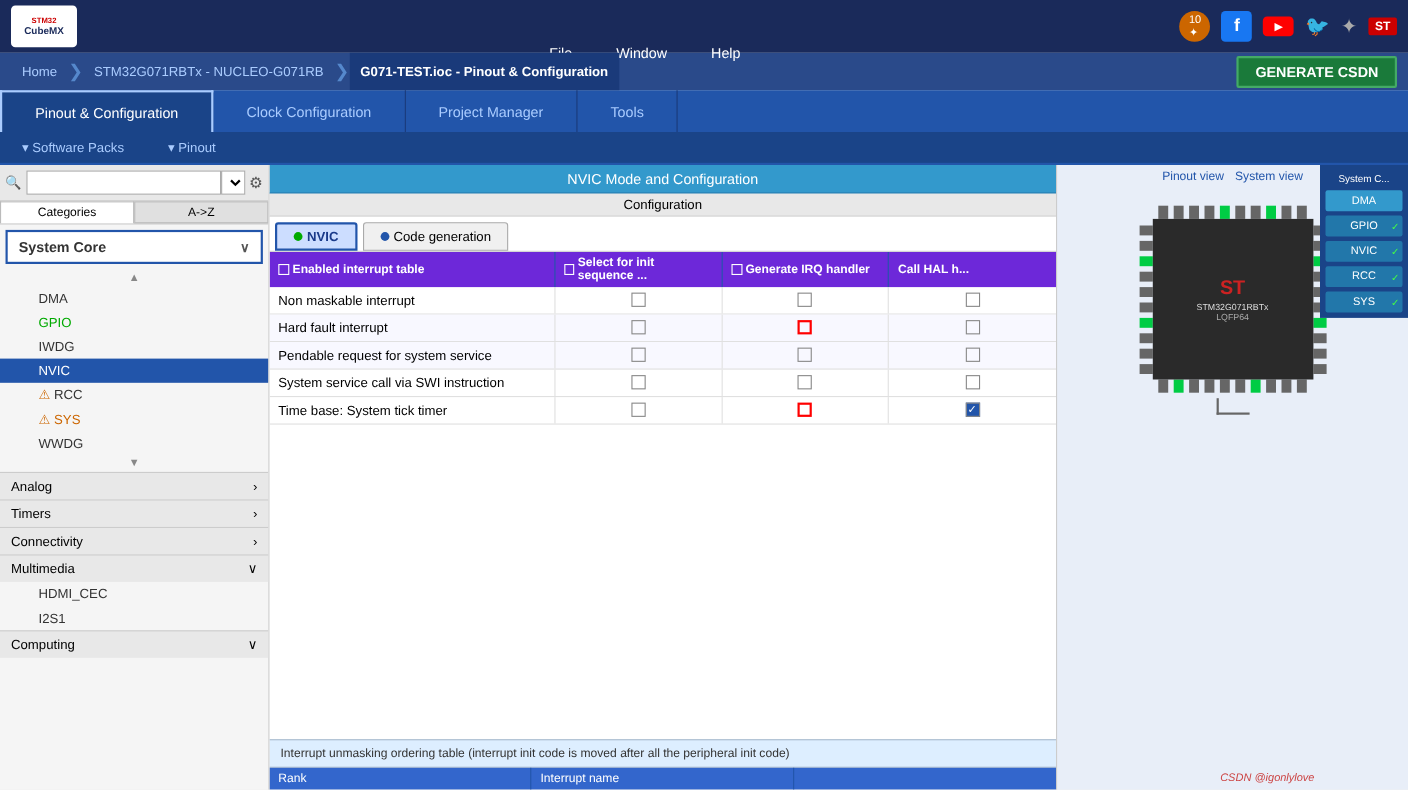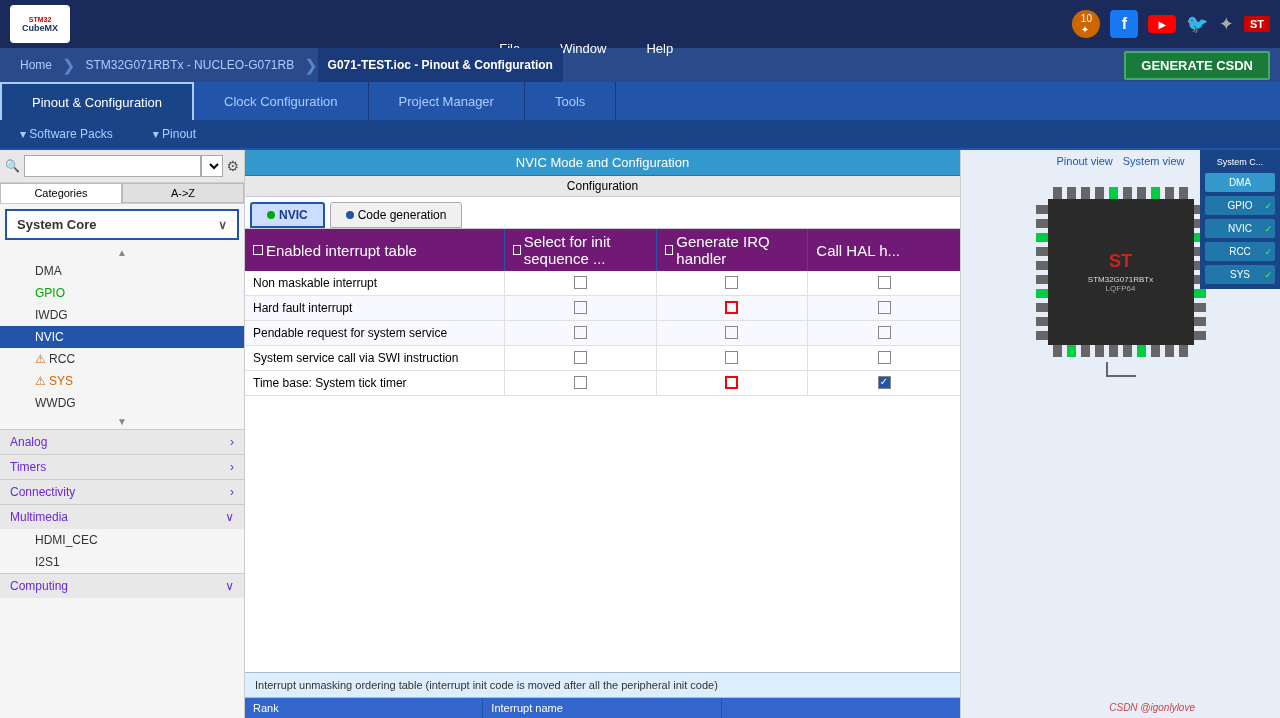--- a/index.html
+++ b/index.html
@@ -77,21 +77,21 @@
     
     .sidebar-item {
       padding: 4px 20px 4px 35px; font-size: 12px; color: #333; cursor: pointer;
     }
     .sidebar-item.selected { background: #2255aa; color: white; }
     .sidebar-item.warn { color: #cc6600; }
     
     .sidebar-section {
       display: flex; align-items: center; justify-content: space-between;
       padding: 5px 10px; background: #e8e8e8; border-top: 1px solid #ccc;
-      font-size: 12px; color: #6d28d9; cursor: pointer;
+      font-size: 12px; color: #000000; cursor: pointer;
     }
 
     
     .main-panel { flex: 1; overflow: hidden; display: flex; flex-direction: column; }
 
     .table-area { background: white; flex: 1; overflow-y: auto; }
 
     
     .right-panel { width: 320px; background: #e8eef8; border-left: 1px solid #ccc; position: relative; overflow: hidden; flex-shrink: 0; }
     
@@ -222,21 +222,21 @@
         <span>NVIC</span>
       </div>
       <div style="padding:4px 15px;font-size:12px;cursor:pointer;border:1px solid #aaa;border-radius:3px 3px 0 0;background:#f0f0f0;display:flex;align-items:center;gap:4px;">
         <span style="width:8px;height:8px;border-radius:50%;background:#2255aa;display:inline-block;"></span>
         <span>Code generation</span>
       </div>
     </div>
 
     <div class="table-area">
 
-      <div style="display:grid;grid-template-columns:260px 1fr 1fr 1fr;background:#701a75;color:white;font-size:15px;">
+      <div style="display:grid;grid-template-columns:260px 1fr 1fr 1fr;background:#6d28d9;color:white;font-size:11px;font-weight:bold;">
         <div style="padding:4px 8px;border-right:1px solid #2255aa;display:flex;align-items:center;gap:3px;">
           <span style="width:10px;height:10px;border:1px solid white;display:inline-block;"></span>
           <span>Enabled interrupt table</span>
         </div>
         <div style="padding:4px 8px;border-right:1px solid #2255aa;display:flex;align-items:center;gap:3px;">
           <span style="width:10px;height:10px;border:1px solid white;display:inline-block;"></span>
           <span>Select for init sequence ...</span>
         </div>
         <div style="padding:4px 8px;border-right:1px solid #2255aa;display:flex;align-items:center;gap:3px;">
           <span style="width:10px;height:10px;border:1px solid white;display:inline-block;"></span>

